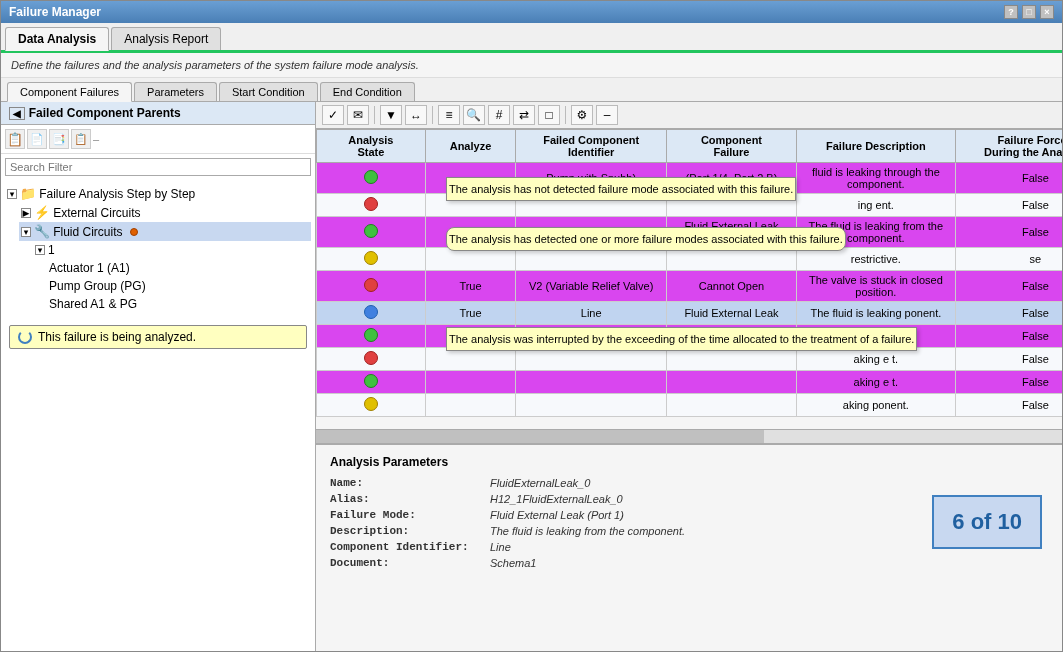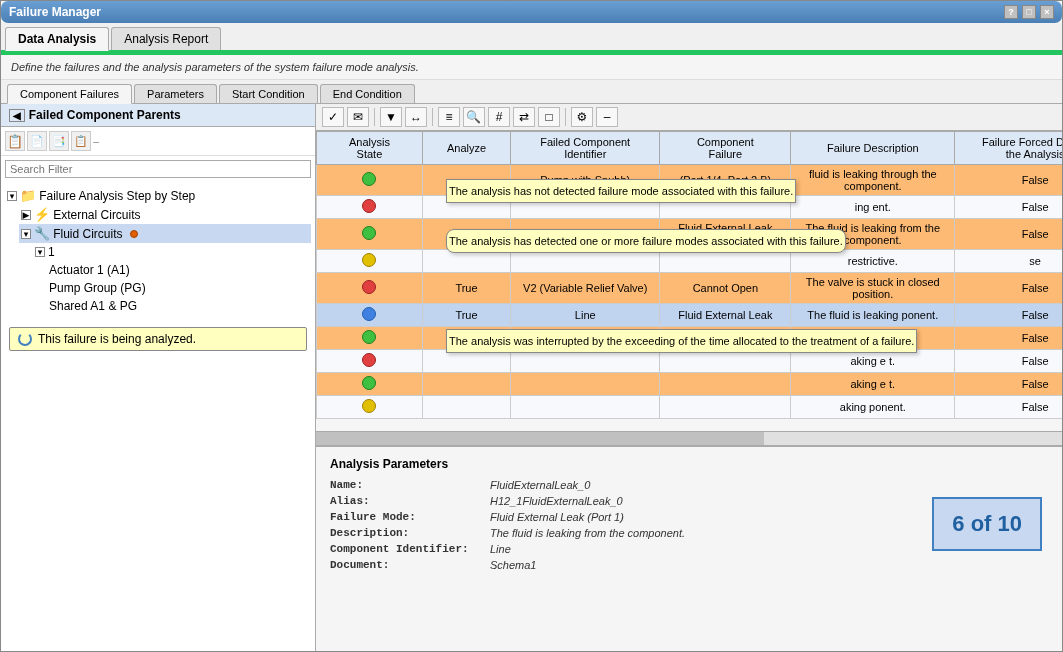--- a/index.html
+++ b/index.html
@@ -1,24 +1,24 @@
 <!DOCTYPE html>
 <html><head>
   <meta charset="utf-8">
   <style>
     * { box-sizing: border-box; margin: 0; padding: 0; font-family: 'Segoe UI', Arial, sans-serif; font-size: 12px; }
     body { background: #f0f0f0; width: 1063px; height: 652px; overflow: hidden; }
 
     .window { width: 1063px; height: 652px; display: flex; flex-direction: column; border: 1px solid #888; background: #f5f5f5; }
 
-    .title-bar { background: linear-gradient(180deg, #6a9fd4 0%, #4a7fb5 100%); color: white; padding: 4px 8px; font-size: 12px; font-weight: bold; display: flex; align-items: center; justify-content: space-between; height: 22px; border-radius: 7px; }
+    .title-bar { background: linear-gradient(180deg, #6a9fd4 0%, #4a7fb5 100%); color: white; padding: 4px 8px; font-size: 12px; font-weight: bold; display: flex; align-items: center; justify-content: space-between; height: 22px; }
     .title-bar-controls { display: flex; gap: 4px; }
     .title-btn { width: 14px; height: 14px; background: #c0c0c0; border: 1px solid #888; cursor: pointer; font-size: 9px; display: flex; align-items: center; justify-content: center; }
 
-    .main-tabs { display: flex; padding: 4px 4px 0; background: #f0f0f0; border-bottom: 5px solid #22c55e; }
+    .main-tabs { display: flex; padding: 4px 4px 0; background: #f0f0f0; border-bottom: 3px solid #22c55e; }
     .main-tab { padding: 4px 12px; border: 1px solid #aaa; border-bottom: none; background: #e0e0e0; cursor: pointer; margin-right: 2px; border-radius: 3px 3px 0 0; }
     .main-tab.active { background: #f5f5f5; border-bottom: 1px solid #f5f5f5; margin-bottom: -1px; z-index: 1; font-weight: bold; }
 
     .description { padding: 6px 10px; font-style: italic; color: #333; background: #f5f5f5; font-size: 11px; border-bottom: 1px solid #ddd; }
 
     .sub-tabs { display: flex; padding: 4px 6px 0; background: #f0f0f0; border-bottom: 1px solid #aaa; }
     .sub-tab { padding: 3px 12px; border: 1px solid #aaa; border-bottom: none; background: #e0e0e0; cursor: pointer; margin-right: 2px; border-radius: 3px 3px 0 0; font-size: 11px; }
     .sub-tab.active { background: #f5f5f5; border-bottom: 1px solid #f5f5f5; margin-bottom: -1px; z-index: 1; padding-left: 12px; }
 
     .content-area { display: flex; flex: 1; overflow: hidden; }
@@ -45,22 +45,22 @@
     
     .right-panel { flex: 1; display: flex; flex-direction: column; overflow: hidden; }
 
     .right-toolbar { padding: 3px 6px; border-bottom: 1px solid #aaa; display: flex; gap: 3px; align-items: center; background: #f0f0f0; }
     .rtoolbar-btn { width: 22px; height: 20px; border: 1px solid #bbb; background: #f8f8f8; cursor: pointer; display: flex; align-items: center; justify-content: center; font-size: 12px; }
     .rtoolbar-sep { width: 1px; height: 18px; background: #bbb; margin: 0 2px; }
 
     
     .table-container { flex: 1; overflow: auto; position: relative; }
     table { border-collapse: collapse; width: 100%; min-width: 800px; }
-    thead tr th { background: #dce8f5; border: 1px solid #aaa; padding: 4px 24px; text-align: center; font-size: 11px; font-weight: normal; position: sticky; top: 0; z-index: 5; }
-    tbody tr td { border: 1px solid #ccc; padding: 3px 8px; font-size: 11px; text-align: center; background: #fdba74; }
+    thead tr th { background: #dce8f5; border: 1px solid #aaa; padding: 4px 24px; text-align: center; font-size: 11px; font-weight: bold; position: sticky; top: 0; z-index: 5; }
+    tbody tr td { border: 1px solid #ccc; padding: 3px 8px; font-size: 11px; text-align: center; background: #d946ef; }
     tbody tr:nth-child(even) td { background: #f7f9fc; }
     tbody tr.selected-row td { background: #c0d4f0; }
     .circle { width: 14px; height: 14px; border-radius: 50%; display: inline-block; }
     .circle-green { background: #40c040; border: 1px solid #208020; }
     .circle-red { background: #e04040; border: 1px solid #a02020; }
     .circle-yellow { background: #e0c000; border: 1px solid #a08000; }
     .circle-blue { background: #4080e0; border: 1px solid #2060b0; }
 
     
     .tooltip-overlay { position: absolute; background: #ffffc0; border: 1px solid #888; padding: 5px 2px; font-size: 11px; z-index: 20; white-space: nowrap; box-shadow: 2px 2px 4px rgba(0,0,0,0.2); }

